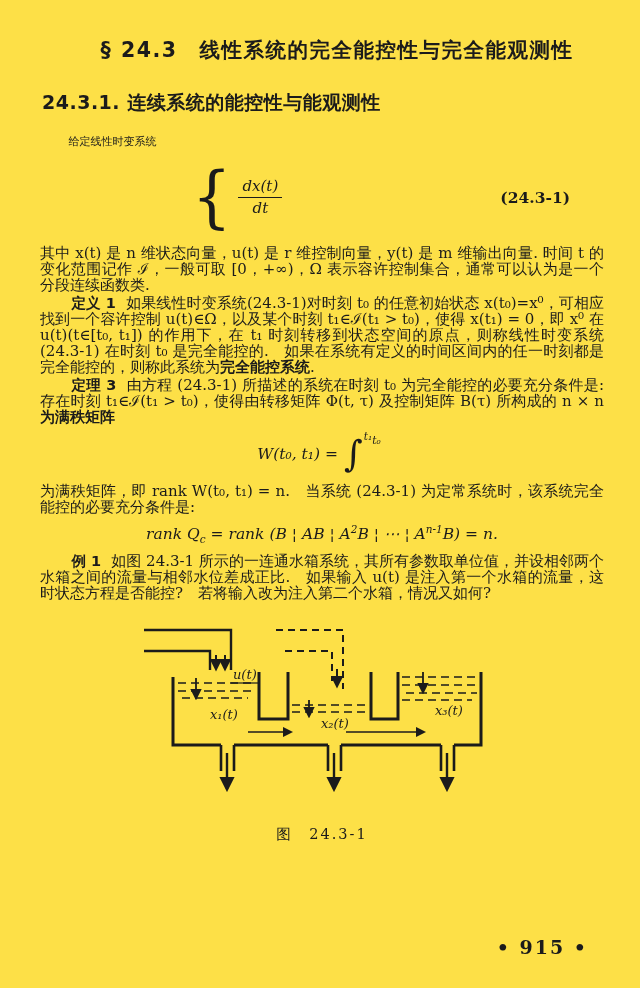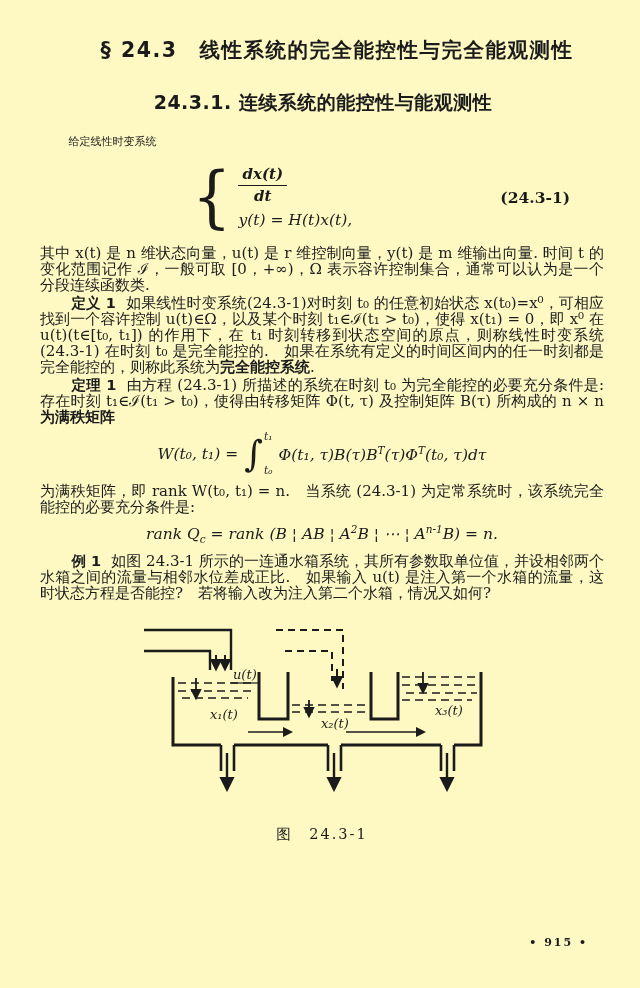--- a/index.html
+++ b/index.html
@@ -1,29 +1,29 @@
 <!DOCTYPE html>
 <html><head>
 <meta charset="utf-8">
 <style>
   html,body{margin:0;padding:0;background:#e8e8e6;}
   .page{
     width:640px;height:988px;box-sizing:border-box;
-    margin:0 auto;background:#fef9c3;position:relative;
+    margin:0 auto;background:#fde047;position:relative;
     padding:30px 36px 0 40px;color:#1b1b1b;
     font-family:"DejaVu Serif","Liberation Serif",serif;
     overflow:hidden;
   }
   .hei{font-family:"DejaVu Sans","Liberation Sans",sans-serif;}
   h1.title{
     font-size:20.5px;font-weight:bold;text-align:center;
     margin:6px 0 26px 30px;letter-spacing:1.5px;
   }
   h2.section{
-    font-size:19px;font-weight:bold;text-align:center;
+    font-size:19px;font-weight:bold;text-align:left;
     margin:0 0 18px 2px;letter-spacing:0.5px;
   }
   p.body{
     font-size:15px;line-height:16px;text-align:justify;
     margin:0 0 2px 0;text-indent:2.1em;
   }
   p.noind{text-indent:0;}
   p.lead{font-size:11px;margin:0 0 10px 0;text-indent:2.6em;}
   b.lead-in{
     font-family:"DejaVu Sans","Liberation Sans",sans-serif;
@@ -34,52 +34,52 @@
   .eq-block{
     display:flex;align-items:center;position:relative;
     margin:6px 0 10px 152px;height:76px;
   }
   .brace{
     font-size:62px;font-weight:400;line-height:1;
     transform:scaleY(1.08);margin-right:7px;color:#1b1b1b;
     font-family:"DejaVu Serif",serif;
   }
   .eq-lines{font-size:15.5px;font-style:italic;}
-  .eq-row1{display:flex;align-items:flex-end;gap:7px;font-weight:bold;}
+  .eq-row1{display:flex;align-items:flex-end;gap:7px;}
   .eq-row2{margin-top:6px;}
   .frac{display:inline-flex;flex-direction:column;text-align:center;font-size:15px;}
   .frac .num{border-bottom:1.5px solid #1b1b1b;padding:0 4px 2px;}
   .frac .den{padding-top:1px;}
   .eq-num-wrap{position:absolute;right:34px;top:50%;transform:translateY(-50%);
     font-size:15.5px;font-weight:bold;}
   
   .formula{
     text-align:center;font-size:15.5px;font-style:italic;
     margin:8px 0 8px 0;display:flex;justify-content:center;align-items:center;
   }
   .int{font-size:36px;line-height:0.8;font-style:normal;margin-left:6px;}
   .lims{
-    display:inline-flex;flex-direction:column;justify-content:space-between;
+    display:inline-flex;flex-direction:row;justify-content:space-between;
     height:42px;font-size:10.5px;font-style:italic;margin:0 6px 0 1px;
   }
   .lims .up{transform:translateY(-3px);}
   .lims .dn{transform:translateY(1px);}
   sup,sub{font-size:10.5px;}
   
   figure{margin:14px 0 0 0;text-align:center;}
   figcaption{
     font-size:14.5px;margin-top:14px;letter-spacing:2px;
   }
   svg text{
     font-family:"DejaVu Serif","Liberation Serif",serif;
     font-style:italic;font-size:13px;fill:#1b1b1b;
   }
   .page-num{
     position:absolute;top:936px;right:52px;
-    font-size:11px;font-weight:bold;letter-spacing:2px;
+    font-size:19px;font-weight:bold;letter-spacing:2px;
   }
 </style>
 </head>
 <body>
 
 <div class="page">
 
   <h1 class="title hei">§ 24.3　线性系统的完全能控性与完全能观测性</h1>
 
   <h2 class="section hei">24.3.1. 连续系统的能控性与能观测性</h2>
@@ -88,43 +88,41 @@
 
   <div class="eq-block">
     <span class="brace">{</span>
     <div class="eq-lines">
       <div class="eq-row1">
         <span class="frac">
           <span class="num">dx(t)</span>
           <span class="den">dt</span>
         </span>
       </div>
-      <div class="eq-row2">y(t) = H(t)x(t),</div>
     </div>
     <span class="eq-num-wrap">(24.3-1)</span>
   </div>
 
   <p class="body noind">其中 x(t) 是 n 维状态向量，u(t) 是 r 维控制向量，y(t) 是 m 维输出向量. 时间 t 的变化范围记作 ℐ，一般可取 [0，+∞)，Ω 表示容许控制集合，通常可以认为是一个分段连续函数类.</p>
 
   <p class="body">
     <b class="lead-in">定义 1</b><span>如果线性时变系统(24.3-1)对时刻 t₀ 的任意初始状态 x(t₀)=x⁰，可相应找到一个容许控制 u(t)∈Ω，以及某个时刻 t₁∈ℐ(t₁ &gt; t₀)，使得 x(t₁) = 0，即 x⁰ 在 u(t)(t∈[t₀, t₁]) 的作用下，在 t₁ 时刻转移到状态空间的原点，则称线性时变系统 (24.3-1) 在时刻 t₀ 是完全能控的.　如果在系统有定义的时间区间内的任一时刻都是完全能控的，则称此系统为</span><span class="bold-cjk">完全能控系统</span><span>.</span>
   </p>
 
   <p class="body">
-    <b class="lead-in">定理 1</b><span>由方程 (24.3-1) 所描述的系统在时刻 t₀ 为完全能控的必要充分条件是: 存在时刻 t₁∈ℐ(t₁ &gt; t₀)，使得由转移矩阵 Φ(t, τ) 及控制矩阵 B(τ) 所构成的 n × n </span><span class="bold-cjk">为满秩矩阵</span>
+    <b class="lead-in">定理 3</b><span>由方程 (24.3-1) 所描述的系统在时刻 t₀ 为完全能控的必要充分条件是: 存在时刻 t₁∈ℐ(t₁ &gt; t₀)，使得由转移矩阵 Φ(t, τ) 及控制矩阵 B(τ) 所构成的 n × n </span><span class="bold-cjk">为满秩矩阵</span>
   </p>
 
   <div class="formula">
     <span>W(t₀, t₁) =</span>
     <span class="int">∫</span>
     <span class="lims">
       <span class="up">t₁</span>
       <span class="dn">t₀</span>
     </span>
-    <span><span>Φ(t₁, τ)B(τ)B</span><sup>T</sup><span>(τ)Φ</span><sup>T</sup><span>(t₀, τ)dτ</span></span>
   </div>
 
   <p class="body noind">为满秩矩阵，即 rank W(t₀, t₁) = n.　当系统 (24.3-1) 为定常系统时，该系统完全能控的必要充分条件是:</p>
 
   <div class="formula">
     <span><span>rank Q</span><sub>c</sub><span> = rank (B ¦ AB ¦ A</span><sup>2</sup><span>B ¦ ⋯ ¦ A</span><sup>n-1</sup><span>B) = n.</span></span>
   </div>
 
   <p class="body">
     <b class="lead-in">例 1</b><span>如图 24.3-1 所示的一连通水箱系统，其所有参数取单位值，并设相邻两个水箱之间的流量与相邻水位差成正比.　如果输入 u(t) 是注入第一个水箱的流量，这时状态方程是否能控?　若将输入改为注入第二个水箱，情况又如何?</span>

